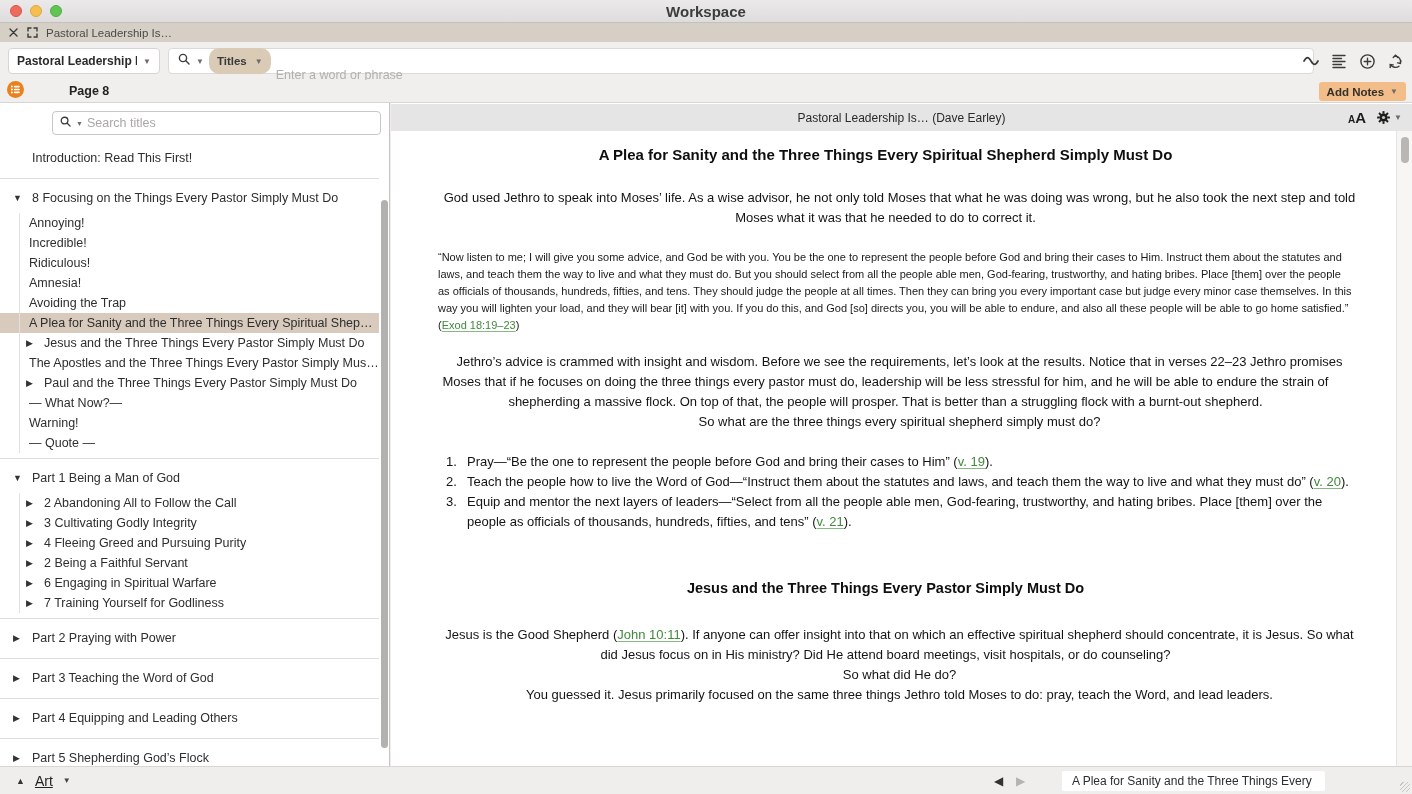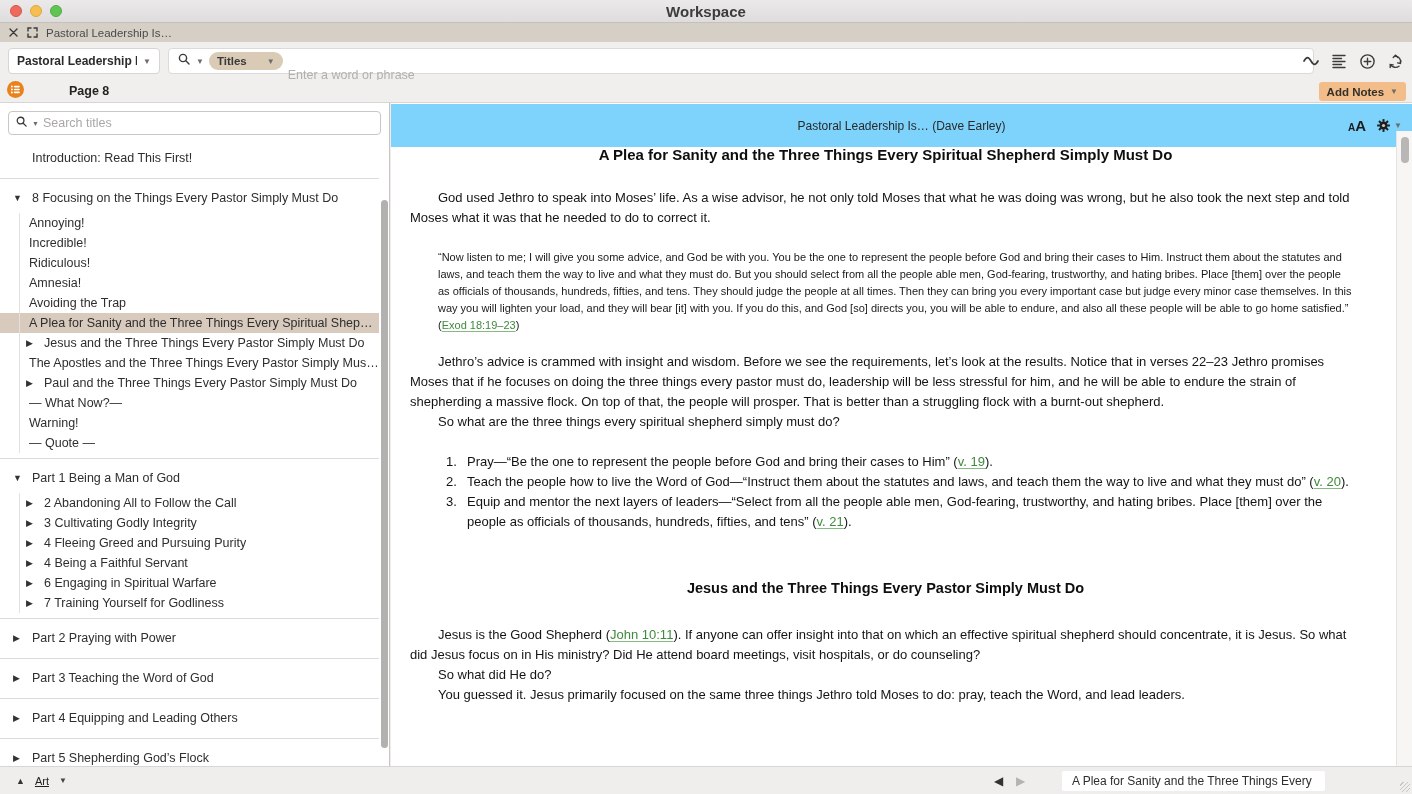--- a/index.html
+++ b/index.html
@@ -29,22 +29,22 @@
     background:#f1efed; display:flex; align-items:center; }
   .res-dd { position:absolute; left:8px; top:6px; height:26px; width:152px;
     background:#fff; border:1px solid #d7d4d1; border-radius:4px;
     display:flex; align-items:center; padding:0 8px; gap:6px; cursor:default; }
   .res-dd .txt { font-size:12px; font-weight:700; color:#2b2b2b; white-space:nowrap;
     overflow:hidden; }
   .chev { font-size:8px; color:#6e6c6a; flex:0 0 auto; }
   .searchbox { position:absolute; left:168px; top:6px; height:26px; width:1146px;
     background:#fff; border:1px solid #dcdad7; border-radius:4px;
     display:flex; align-items:center; padding:0 8px; gap:5px; }
-  .scope-pill { background:#d9cbb6; border-radius:10px; height:18px;
-    display:flex; align-items:center; padding:0 8px; gap:20px; }
+  .scope-pill { background:#d9cbb6; border-radius:10px; height:26px;
+    display:flex; align-items:center; padding:0 8px; gap:8px; }
   .scope-pill .txt { font-size:11.5px; font-weight:700; color:#3a3a3a; }
   .searchbox input { border:none; outline:none; flex:1; font-size:12.5px;
     font-family:"Liberation Sans", sans-serif; color:#333; background:transparent;margin-top:27px; }
   .searchbox input::placeholder { color:#b2b0ae; }
   .tool-icons { position:absolute; right:8px; top:6px; height:26px;
     display:flex; align-items:center; gap:10px; }
   .tool-icons .ic { width:18px; height:18px; display:flex; align-items:center;
     justify-content:center; cursor:default; }
 
   
@@ -52,21 +52,21 @@
     background:#f1efed; border-bottom:1px solid #d8d5d2; display:flex; align-items:center; }
   .page-chip { display:flex; align-items:center; gap:9px; padding-left:7px; }
   .page-chip .lbl { font-size:12.5px; font-weight:700; color:#242424;padding-left:36px; }
   .addnotes { position:absolute; right:6px; top:2px; height:19px;
     background:#f2bd88; border-radius:3px; display:flex; align-items:center;
     padding:0 8px; gap:6px; cursor:default; }
   .addnotes .txt { font-size:11.5px; font-weight:700; color:#33302c; }
 
   
   .sidebar { position:absolute; left:0; top:103px; width:390px; height:663px;
-    background:#fff; border-right:1px solid #c7c4c1; overflow:hidden; }
+    background:#fff; border-right:1px solid #c7c4c1; overflow:hidden;padding-left:44px; }
   .side-search { margin:8px 8px 6px 8px; height:24px; border:1px solid #c9c7c4;
     border-radius:4px; background:#fff; display:flex; align-items:center;
     padding:0 6px; gap:4px; }
   .side-search input { border:none; outline:none; flex:1; font-size:12.5px;
     font-family:"Liberation Sans", sans-serif; color:#333; background:transparent; }
   .side-search input::placeholder { color:#aaa8a6; }
   .toc { position:absolute; left:0; top:40px; right:10px; bottom:0; overflow:hidden; }
   .toc-row { position:relative; display:flex; align-items:center;
     font-size:12.5px; color:#2e2e2e; cursor:default; white-space:nowrap; }
   .toc-row .lbl { overflow:hidden; text-overflow:ellipsis; }
@@ -81,48 +81,48 @@
   .toc-row.selected { background:#d8cabc; }
   .toc-divider { height:1px; background:#dedbd8; margin:5px 0 4px 0; }
   .side-scrollthumb { position:absolute; right:1px; top:97px; width:7px; height:548px;
     background:#b3b1af; border-radius:4px; }
 
   
   .side-footer { position:absolute; left:0; bottom:0; width:390px; height:28px;
     background:#f0eeec; border-top:1px solid #d8d5d2; display:flex;
     align-items:center; gap:10px; padding-left:16px; }
   .side-footer .up { font-size:9px; color:#333; }
-  .side-footer .lbl { font-size:11px; color:#222;text-decoration:underline; }
+  .side-footer .lbl { font-size:14px; color:#222;text-decoration:underline; }
   .side-footer .dn { font-size:8px; color:#444; }
 
   
   .reader { position:absolute; left:391px; top:103px; right:0; height:663px;
     background:#fff; }
-  .reader-head { position:absolute; left:0; top:1px; right:0; height:43px;
-    background:#7dd3fc; display:flex; align-items:center; }
+  .reader-head { position:absolute; left:0; top:1px; right:0; height:27px;
+    background:#e5e5e5; display:flex; align-items:center; }
   .reader-head .title { position:absolute; left:0; right:0; text-align:center;
     font-size:12px; color:#2a2a2a; }
   .reader-head .tools { position:absolute; right:10px; display:flex;
     align-items:center; gap:10px; }
   .aa { display:flex; align-items:baseline; cursor:default; color:#1d1d1d; }
   .aa .a1 { font-size:10px; font-weight:700; }
   .aa .a2 { font-size:15px; font-weight:700; }
   .scrollstrip { position:absolute; right:0; top:28px; bottom:0; width:16px;
     background:#f7f6f5; border-left:1px solid #e5e3e1; }
   .scrollstrip .thumb { position:absolute; right:3px; top:6px; width:8px; height:26px;
     background:#b9b7b5; border-radius:4px; }
 
   .content { position:absolute; left:0; top:28px; right:16px; bottom:0;
     overflow:hidden; padding:0 35px 0 19px; color:#141414; font-size:13px;
     line-height:20px; }
   .content h1 { font-size:15px; font-weight:700; text-align:center; color:#0e0e0e;
     margin-top:14px; line-height:20px; }
   .content h2 { font-size:14.5px; font-weight:700; text-align:center; color:#0e0e0e;
     margin-top:46px; line-height:20px; }
-  .para { text-indent:28px; }
+  .para { text-indent:28px;text-align:center; }
   .p1 { margin-top:23px; }
   .p2 { margin-top:18px; }
   .quote { margin:21px 9px 0 28px; font-size:11px; line-height:17px; color:#1a1a1a; }
   .vlist { margin-top:20px; }
   .vitem { display:flex; }
   .vitem .num { flex:0 0 57px; text-align:left; padding-left:36px; }
   .vitem .body { flex:1; }
   .p4 { margin-top:27px; }
   a.link { color:#3f8a3b; text-decoration:underline; text-decoration-color:#86b983;
     text-underline-offset:2px; cursor:pointer; }
@@ -306,21 +306,21 @@
       <div class="toc-row lvl1 has-arrow">
         <span class="arrow">▶</span>
         <span class="lbl">3 Cultivating Godly Integrity</span>
       </div>
       <div class="toc-row lvl1 has-arrow">
         <span class="arrow">▶</span>
         <span class="lbl">4 Fleeing Greed and Pursuing Purity</span>
       </div>
       <div class="toc-row lvl1 has-arrow">
         <span class="arrow">▶</span>
-        <span class="lbl">4 Being a Faithful Servant</span>
+        <span class="lbl">2 Being a Faithful Servant</span>
       </div>
       <div class="toc-row lvl1 has-arrow">
         <span class="arrow">▶</span>
         <span class="lbl">6 Engaging in Spiritual Warfare</span>
       </div>
       <div class="toc-row lvl1 has-arrow">
         <span class="arrow">▶</span>
         <span class="lbl">7 Training Yourself for Godliness</span>
       </div>
       <div class="toc-divider"></div>

